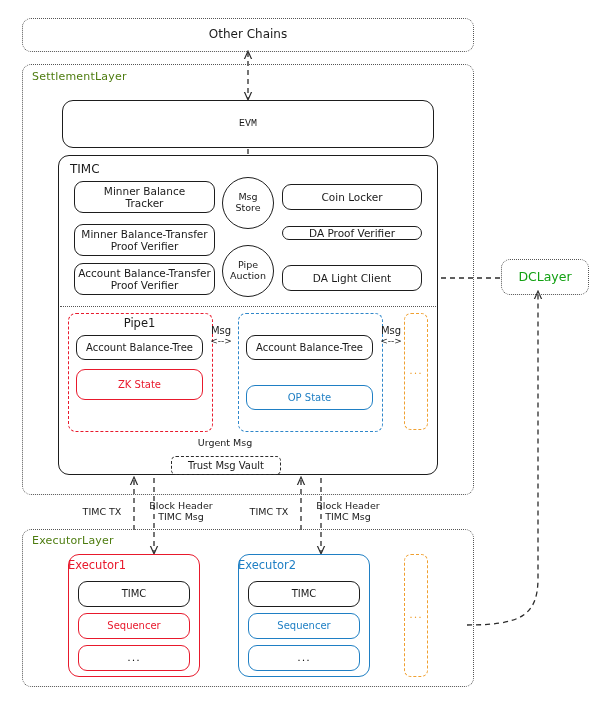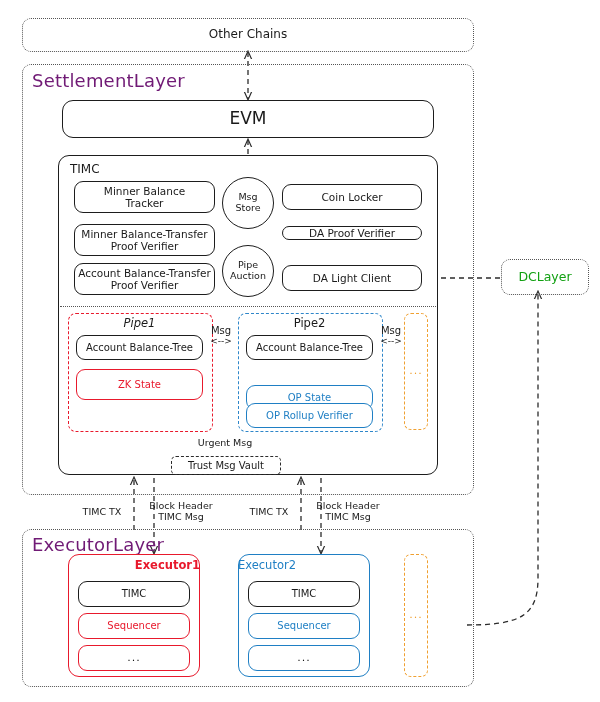--- a/index.html
+++ b/index.html
@@ -13,21 +13,21 @@
 
   .node{position:absolute;box-sizing:border-box;display:flex;align-items:center;justify-content:center;text-align:center;}
   .lbl{line-height:1.15;white-space:pre-line;text-align:center;}
 
   
   .layer{
     position:absolute;box-sizing:border-box;
     border:1.4px dotted #555;border-radius:9px;background:transparent;
   }
   .layer-title{
-    position:absolute;font-size:18px;color:#701a75;letter-spacing:.2px;
+    position:absolute;font-size:11px;color:#4d7c0f;letter-spacing:.2px;
   }
 
   
   .box{
     border:1.6px solid #1d1d1d;border-radius:9px;background:#fff;
     font-size:10.5px;color:#1a1a1a;
   }
   .box.big{border-radius:11px;}
   .circle{
     border:1.6px solid #1d1d1d;border-radius:50%;background:#fff;
@@ -88,21 +88,21 @@
     </g>
   </svg>
 
   <div class="layer" style="left:22px;top:18px;width:452px;height:34px;">
   </div>
   <div class="node lbl" style="left:22px;top:18px;width:452px;height:34px;font-size:12px;">Other Chains</div>
 
   <div class="layer" style="left:22px;top:64px;width:452px;height:431px;"></div>
   <div class="layer-title" style="left:32px;top:70px;">SettlementLayer</div>
 
-  <div class="node box big" style="left:62px;top:100px;width:372px;height:38px;font-size:17px;">
+  <div class="node box big" style="left:62px;top:100px;width:372px;height:48px;font-size:10px;font-family:Liberation Mono, monospace;">
     <span class="lbl">EVM</span>
   </div>
 
   <div class="node box big" style="left:58px;top:155px;width:380px;height:320px;display:block;"></div>
   <div class="timc-title" style="left:70px;top:162px;">TIMC</div>
 
   <div class="node box" style="left:74px;top:181px;width:141px;height:32px;">
     <span class="lbl">Minner Balance
 Tracker</span>
   </div>
@@ -130,38 +130,34 @@
   <div class="node box" style="left:282px;top:226px;width:140px;height:14px;">
     <span class="lbl">DA Proof Verifier</span>
   </div>
   <div class="node box" style="left:282px;top:265px;width:140px;height:26px;">
     <span class="lbl">DA Light Client</span>
   </div>
 
   <div style="position:absolute;left:60px;top:306px;width:376px;border-top:1.3px dotted #555;"></div>
 
   <div class="red-dash" style="position:absolute;left:68px;top:313px;width:143px;height:117px;"></div>
-  <div class="pipe-title" style="left:68px;top:316px;width:143px;font-style:italic;">Pipe1</div>
+  <div class="pipe-title" style="left:68px;top:316px;width:143px;">Pipe1</div>
   <div class="node box" style="left:76px;top:335px;width:127px;height:25px;font-size:10px;">
     <span class="lbl">Account Balance-Tree</span>
   </div>
   <div class="node box red" style="left:76px;top:369px;width:127px;height:31px;font-size:10px;">
     <span class="lbl">ZK State</span>
   </div>
 
   <div class="blue-dash" style="position:absolute;left:238px;top:313px;width:143px;height:117px;"></div>
-  <div class="pipe-title" style="left:238px;top:316px;width:143px;">Pipe2</div>
   <div class="node box" style="left:246px;top:335px;width:127px;height:25px;font-size:10px;">
     <span class="lbl">Account Balance-Tree</span>
   </div>
   <div class="node box blue" style="left:246px;top:385px;width:127px;height:25px;font-size:10px;">
     <span class="lbl">OP State</span>
-  </div>
-  <div class="node box blue" style="left:246px;top:403px;width:127px;height:25px;font-size:10px;">
-    <span class="lbl">OP Rollup Verifier</span>
   </div>
 
   <div class="node orange-dash" style="left:404px;top:313px;width:24px;height:117px;font-size:11px;">
     <span class="lbl dots">...</span>
   </div>
 
   <div class="msg-ar" style="left:205px;top:326px;width:32px;">
     <div>Msg</div>
     <div style="font-size:9px;">&lt;--&gt;</div>
   </div>
@@ -184,21 +180,21 @@
   <div class="edge-label" style="left:142px;top:500px;width:78px;">Block Header
 TIMC Msg</div>
   <div class="edge-label" style="left:239px;top:506px;width:60px;">TIMC TX</div>
   <div class="edge-label" style="left:309px;top:500px;width:78px;">Block Header
 TIMC Msg</div>
 
   <div class="layer" style="left:22px;top:529px;width:452px;height:158px;"></div>
   <div class="layer-title" style="left:32px;top:534px;">ExecutorLayer</div>
 
   <div class="node box red" style="left:68px;top:554px;width:132px;height:123px;display:block;border-radius:11px;"></div>
-  <div style="position:absolute;left:68px;top:558px;width:132px;text-align:right;font-size:11.5px;color:#e8192c;font-weight:bold;">Executor1</div>
+  <div style="position:absolute;left:68px;top:558px;width:132px;text-align:left;font-size:11.5px;color:#e8192c;">Executor1</div>
   <div class="node box" style="left:78px;top:581px;width:112px;height:26px;font-size:10px;">
     <span class="lbl">TIMC</span>
   </div>
   <div class="node box red" style="left:78px;top:613px;width:112px;height:26px;font-size:10px;">
     <span class="lbl">Sequencer</span>
   </div>
   <div class="node box red" style="left:78px;top:645px;width:112px;height:26px;font-size:11px;color:#1a1a1a;">
     <span class="lbl dots">...</span>
   </div>
 

